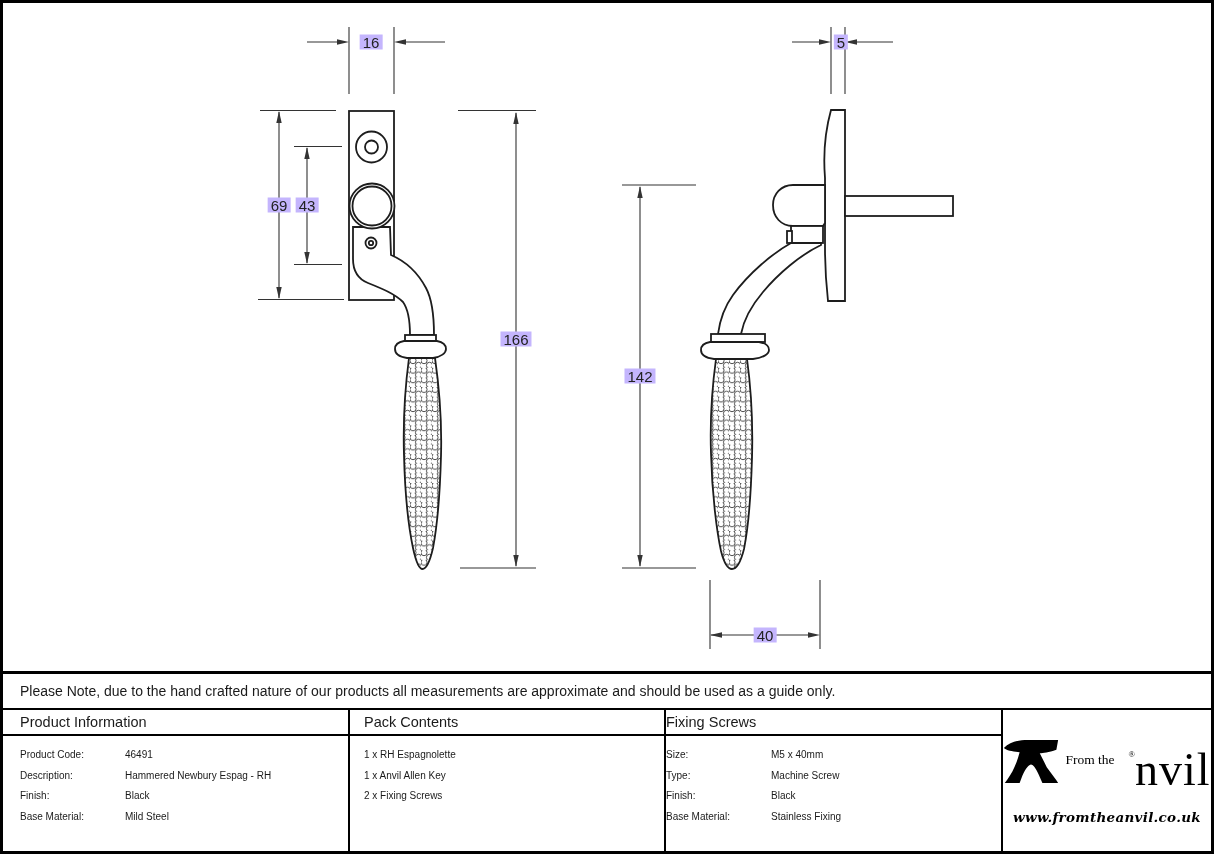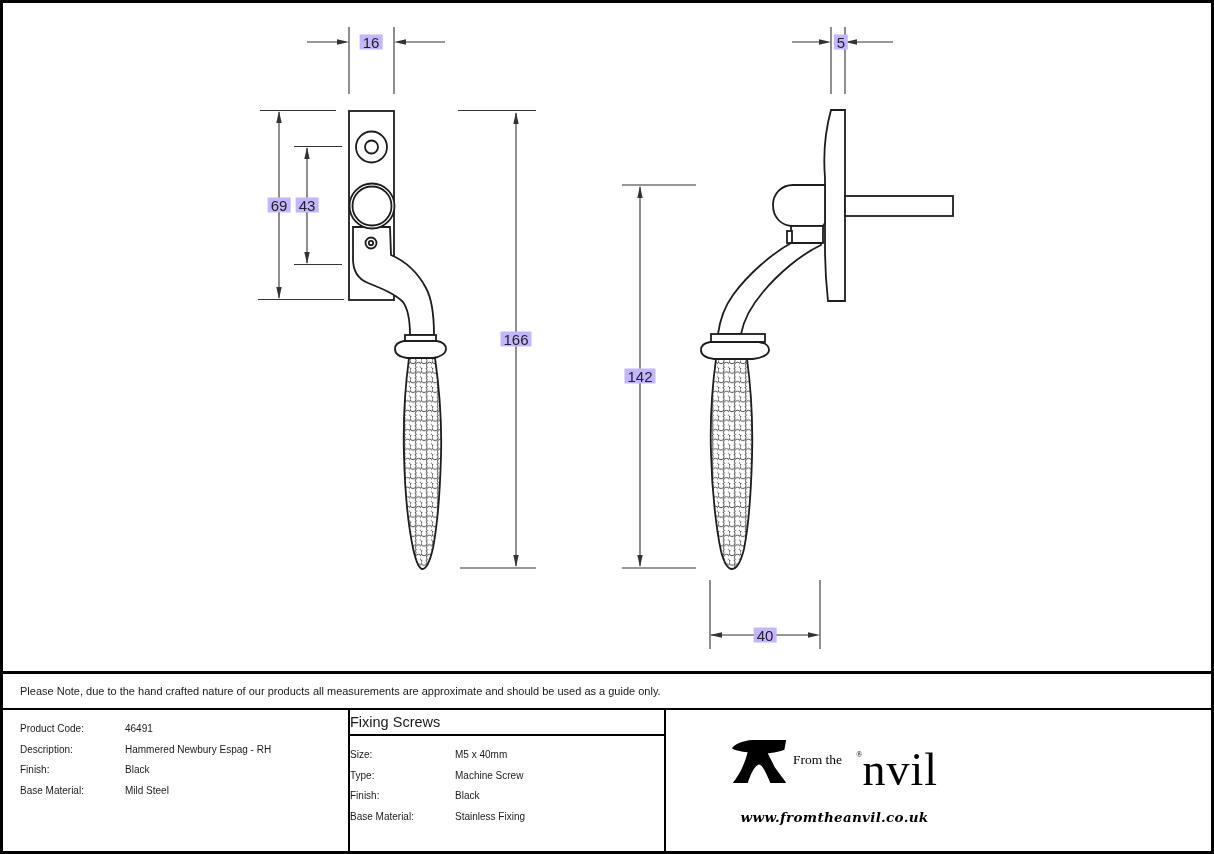--- a/index.html
+++ b/index.html
@@ -12,21 +12,21 @@
   .dim-label{
     position:absolute; transform:translate(-50%,-50%);
     font-size:15px; color:#222; background:#c4b5fd; padding:0 3px; line-height:1;
     white-space:nowrap;
   }
   
   .note-bar{
     position:absolute; left:0; right:0; top:668px; height:39px;
     border-top:3px solid #000; border-bottom:2px solid #000;
     box-sizing:border-box; display:flex; align-items:center;
-    padding-left:17px; font-size:11px;
+    padding-left:17px; font-size:14px;
   }
   .table-area{
     position:absolute; left:0; right:0; top:707px; bottom:0;
     display:grid; grid-template-columns:347px 316px 337px 1fr;
   }
   .col{border-right:2px solid #000; box-sizing:border-box; position:relative;}
   .col:last-child{border-right:none;}
   .col-header{
     height:26px; border-bottom:2px solid #000; box-sizing:border-box;
     display:flex; align-items:center; font-size:14.5px;
@@ -163,40 +163,49 @@
   <span class="dim-label" style="left:637px; top:373px">142</span>
   <span class="dim-label" style="left:762px; top:632px">40</span>
 
   <div class="note-bar">
     <span>Please Note, due to the hand crafted nature of our products all measurements are approximate and should be used as a guide only.</span>
   </div>
 
   <div class="table-area">
 
     <div class="col">
+      <div class="col-header pad1">Product Information</div>
       <div class="col-body pad1">
         <div class="kv-row">
           <span class="kv-label">Product Code:</span>
           <span>46491</span>
         </div>
         <div class="kv-row">
           <span class="kv-label">Description:</span>
           <span>Hammered Newbury Espag - RH</span>
         </div>
         <div class="kv-row">
           <span class="kv-label">Finish:</span>
           <span>Black</span>
         </div>
         <div class="kv-row">
           <span class="kv-label">Base Material:</span>
           <span>Mild Steel</span>
         </div>
       </div>
     </div>
 
+    <div class="col">
+      <div class="col-header pad2">Pack Contents</div>
+      <div class="col-body pad2">
+        <div class="list-item">1 x RH Espagnolette</div>
+        <div class="list-item">1 x Anvil Allen Key</div>
+        <div class="list-item">2 x Fixing Screws</div>
+      </div>
+    </div>
 
     <div class="col">
       <div class="col-header pad3">Fixing Screws</div>
       <div class="col-body pad3">
         <div class="kv-row">
           <span class="kv-label">Size:</span>
           <span>M5 x 40mm</span>
         </div>
         <div class="kv-row">
           <span class="kv-label">Type:</span>

